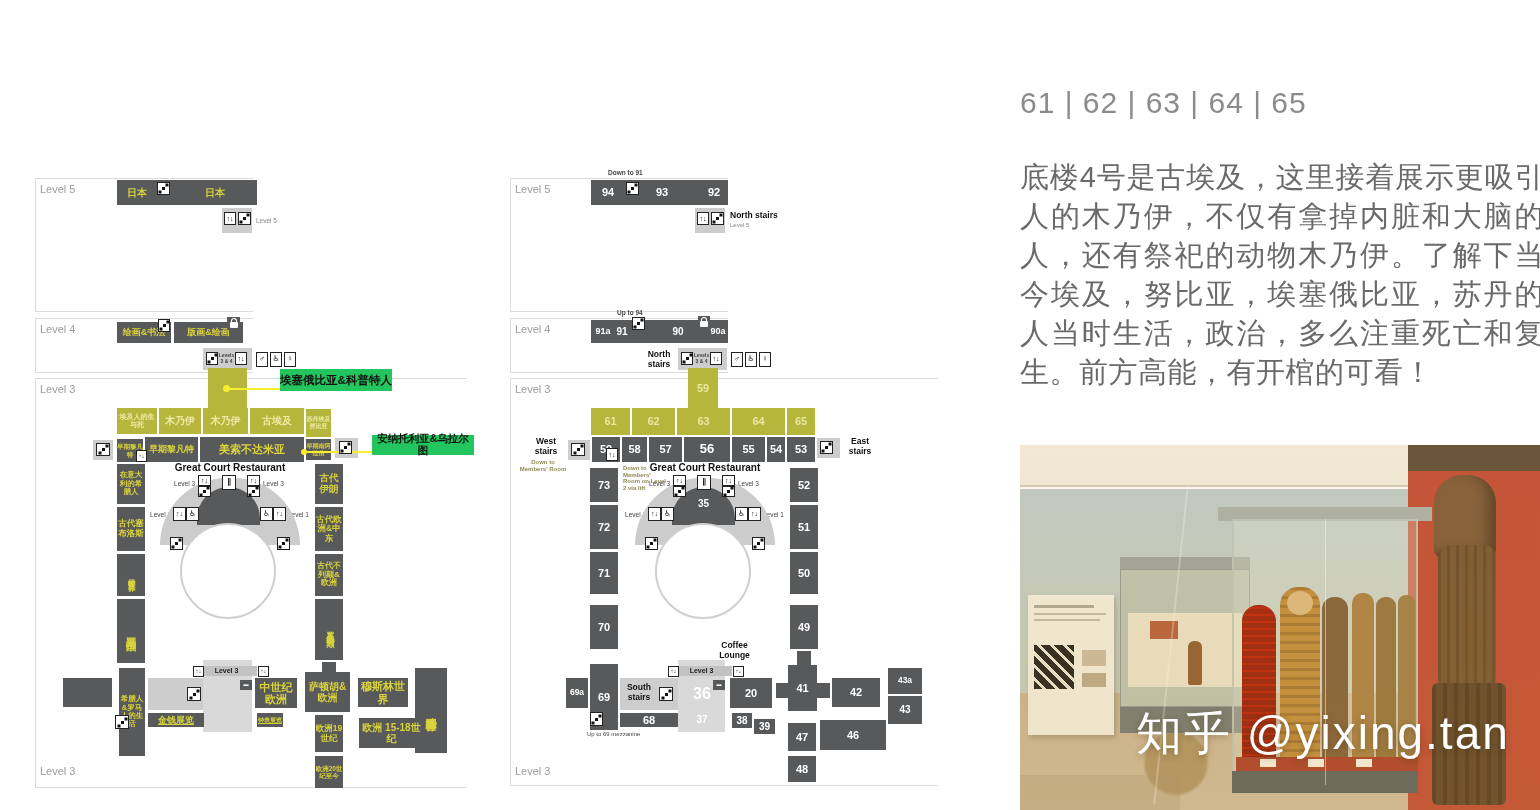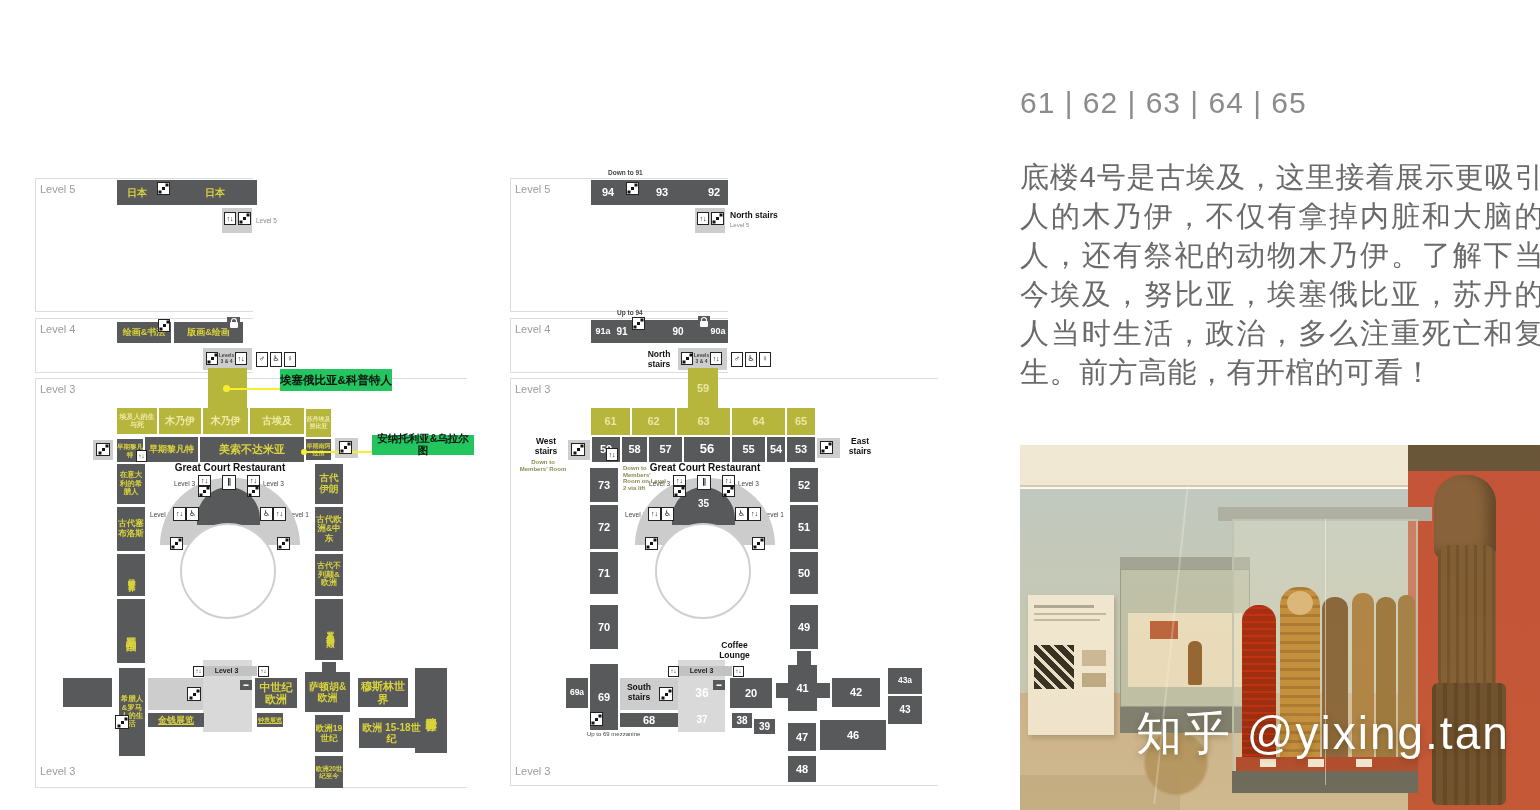--- a/index.html
+++ b/index.html
@@ -256,21 +256,21 @@
 
     <div class="a blk" style="left:197px;top:466px;width:55px;font-size:8.5px">Coffee Lounge</div>
     <div class="a lg" style="left:168px;top:485px;width:47px;height:72px"></div>
     <div class="a g" style="left:110px;top:503px;width:58px;height:32px"></div>
     <div class="a blk" style="left:113px;top:508px;width:32px;font-size:8.5px">South stairs</div>
     <div class="a ib st" style="left:149px;top:512px;width:14px;height:14px"></div>
     <div class="a strip" style="left:161px;top:491px;width:61px;height:10px;font-size:7px">Level 3</div>
     <div class="a ib" style="left:158px;top:491px;width:11px;height:11px;font-size:6px">↑↓</div>
     <div class="a ib" style="left:223px;top:491px;width:11px;height:11px;font-size:6px">↑↓</div>
     <div class="a db" style="left:203px;top:505px;width:12px;height:10px;font-size:5px">▬</div>
-    <div class="a" style="left:180px;top:512px;width:24px;height:14px;color:#fff;font-weight:700;font-size:12px">36</div>
+    <div class="a" style="left:180px;top:512px;width:24px;height:14px;color:#fff;font-weight:700;font-size:16px">36</div>
     <div class="a" style="left:180px;top:538px;width:24px;height:14px;color:#fff;font-weight:700;font-size:10px">37</div>
     <div class="a rn" style="left:110px;top:538px;width:58px;height:14px;font-size:11px">68</div>
     <div class="a rn" style="left:222px;top:538px;width:20px;height:15px;font-size:10px">38</div>
     <div class="a rn" style="left:244px;top:544px;width:21px;height:15px;font-size:10px">39</div>
     <div class="a rn" style="left:220px;top:503px;width:42px;height:30px;font-size:11px">20</div>
     <div class="a rn" style="left:266px;top:508px;width:12px;height:15px"></div>
     <div class="a rn" style="left:278px;top:490px;width:29px;height:46px;font-size:11px">41</div>
     <div class="a rn" style="left:307px;top:508px;width:13px;height:15px"></div>
     <div class="a rn" style="left:322px;top:503px;width:48px;height:29px;font-size:11px">42</div>
     <div class="a rn" style="left:378px;top:493px;width:34px;height:26px;font-size:8.5px">43a</div>

